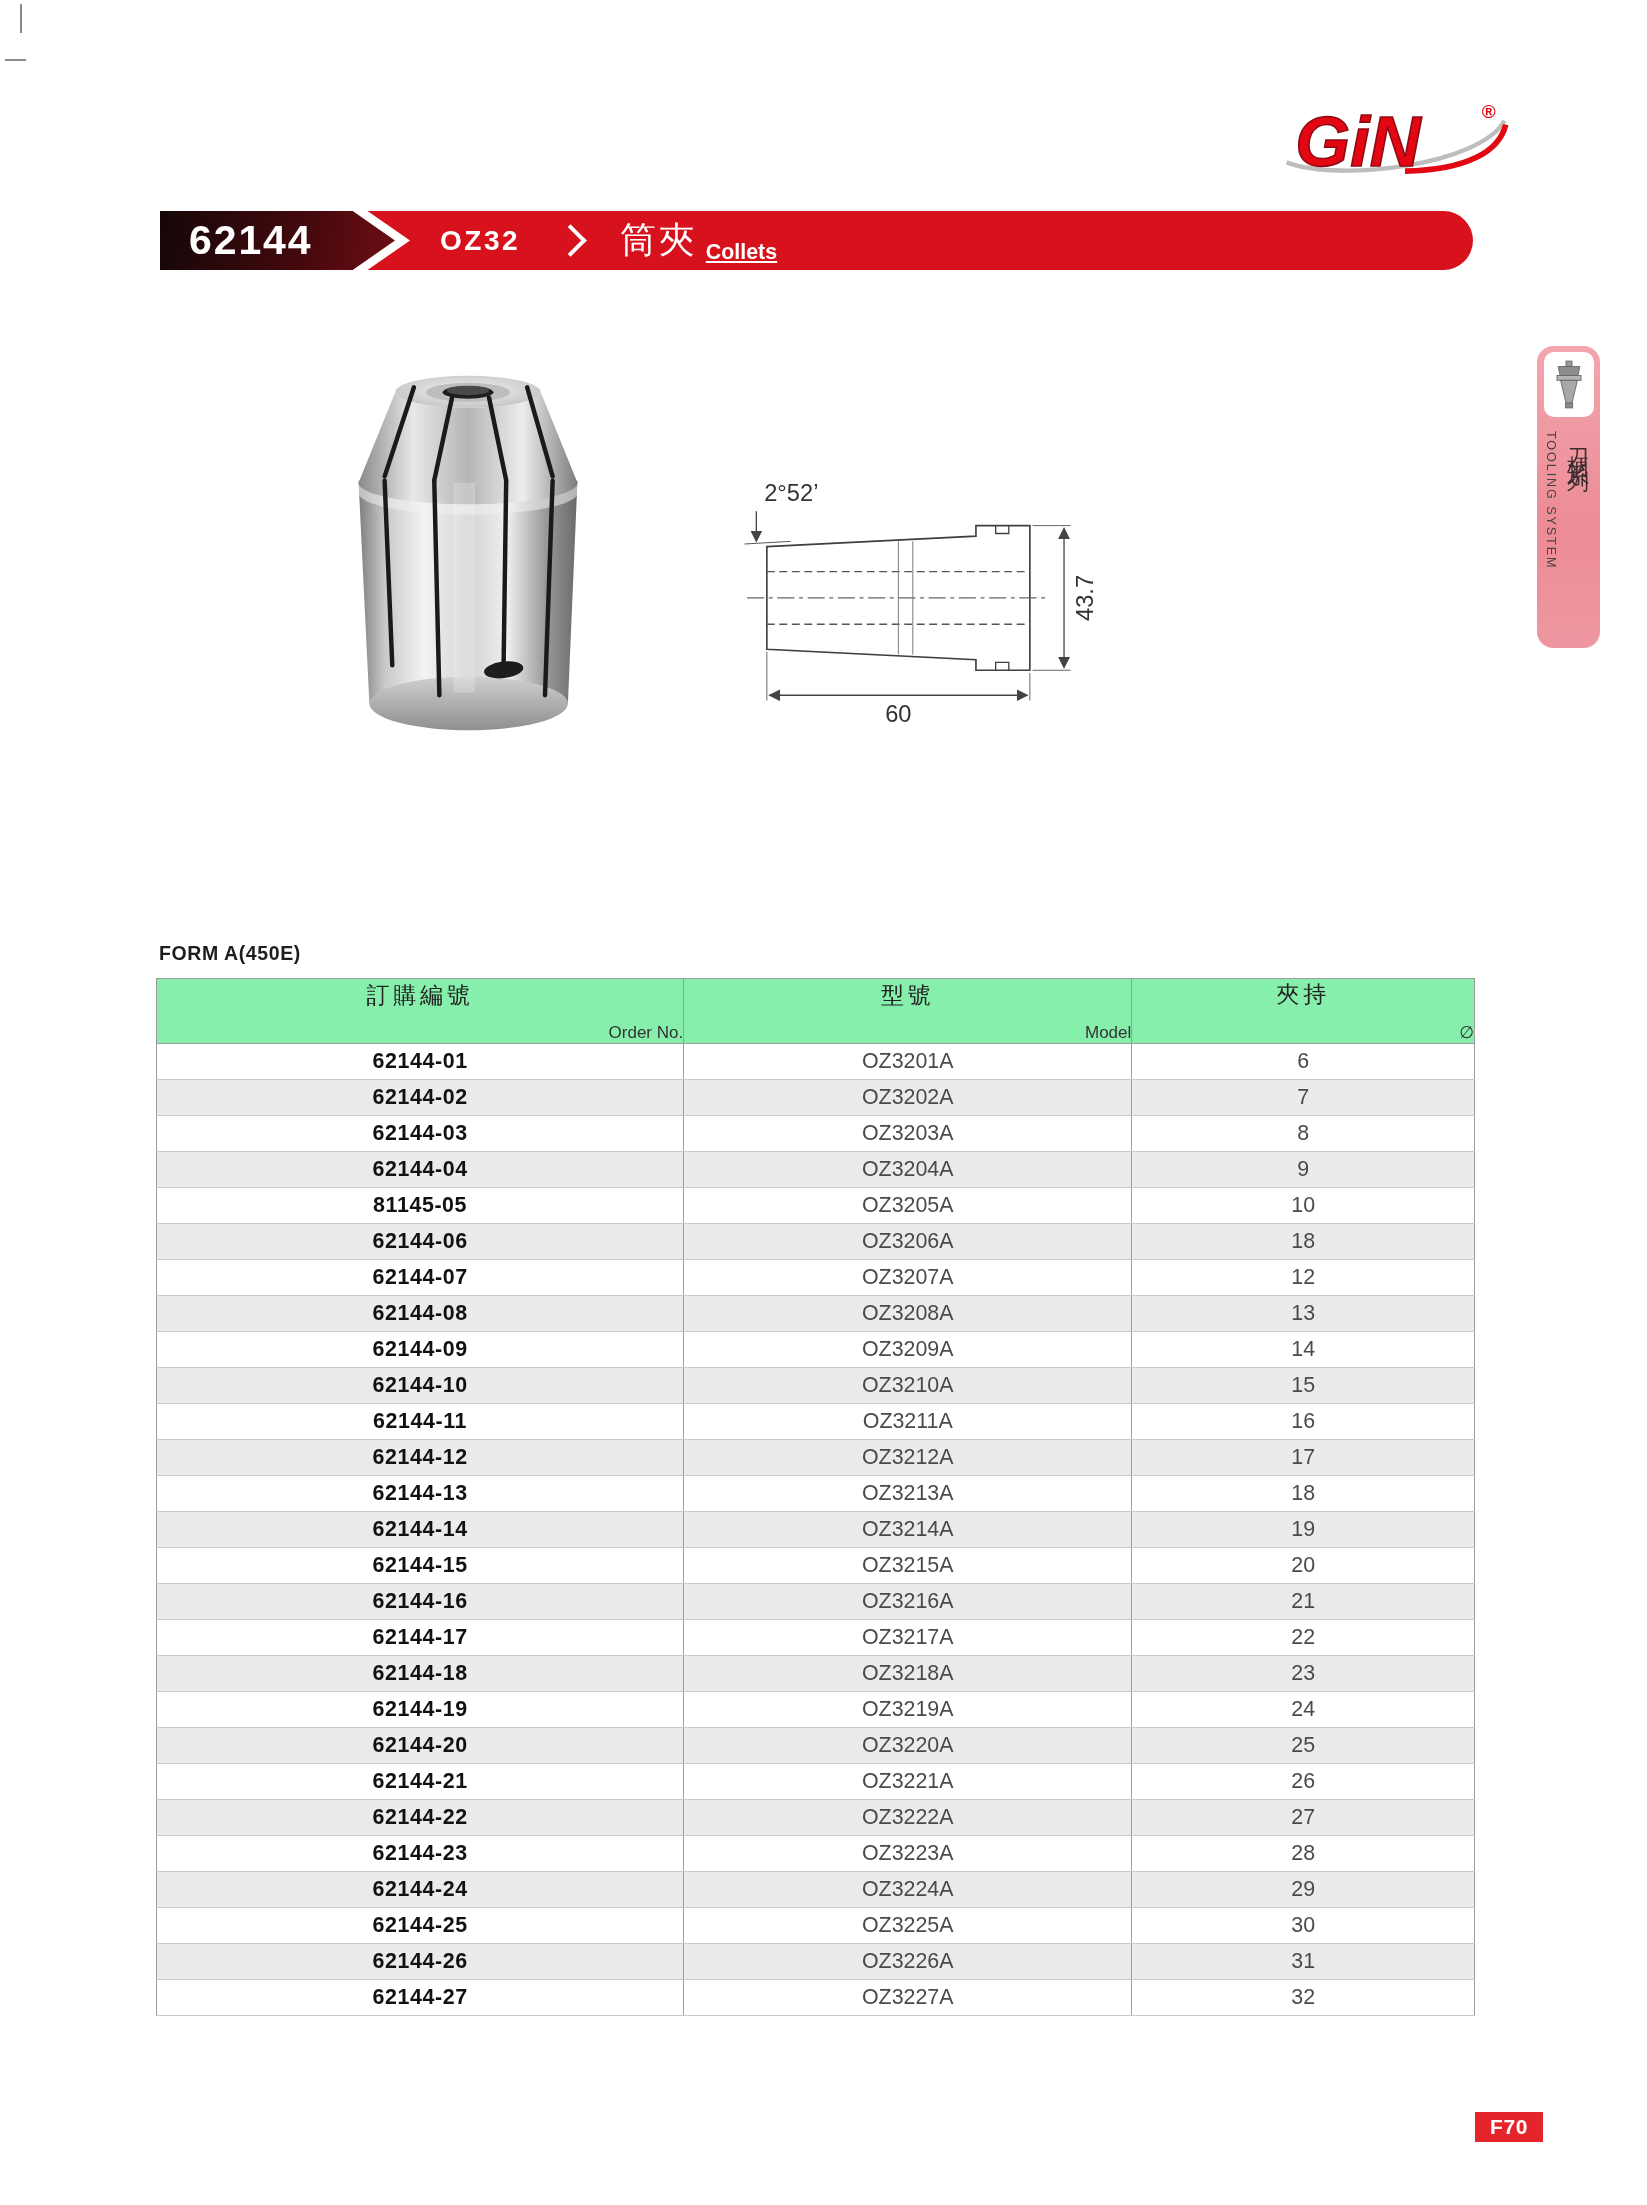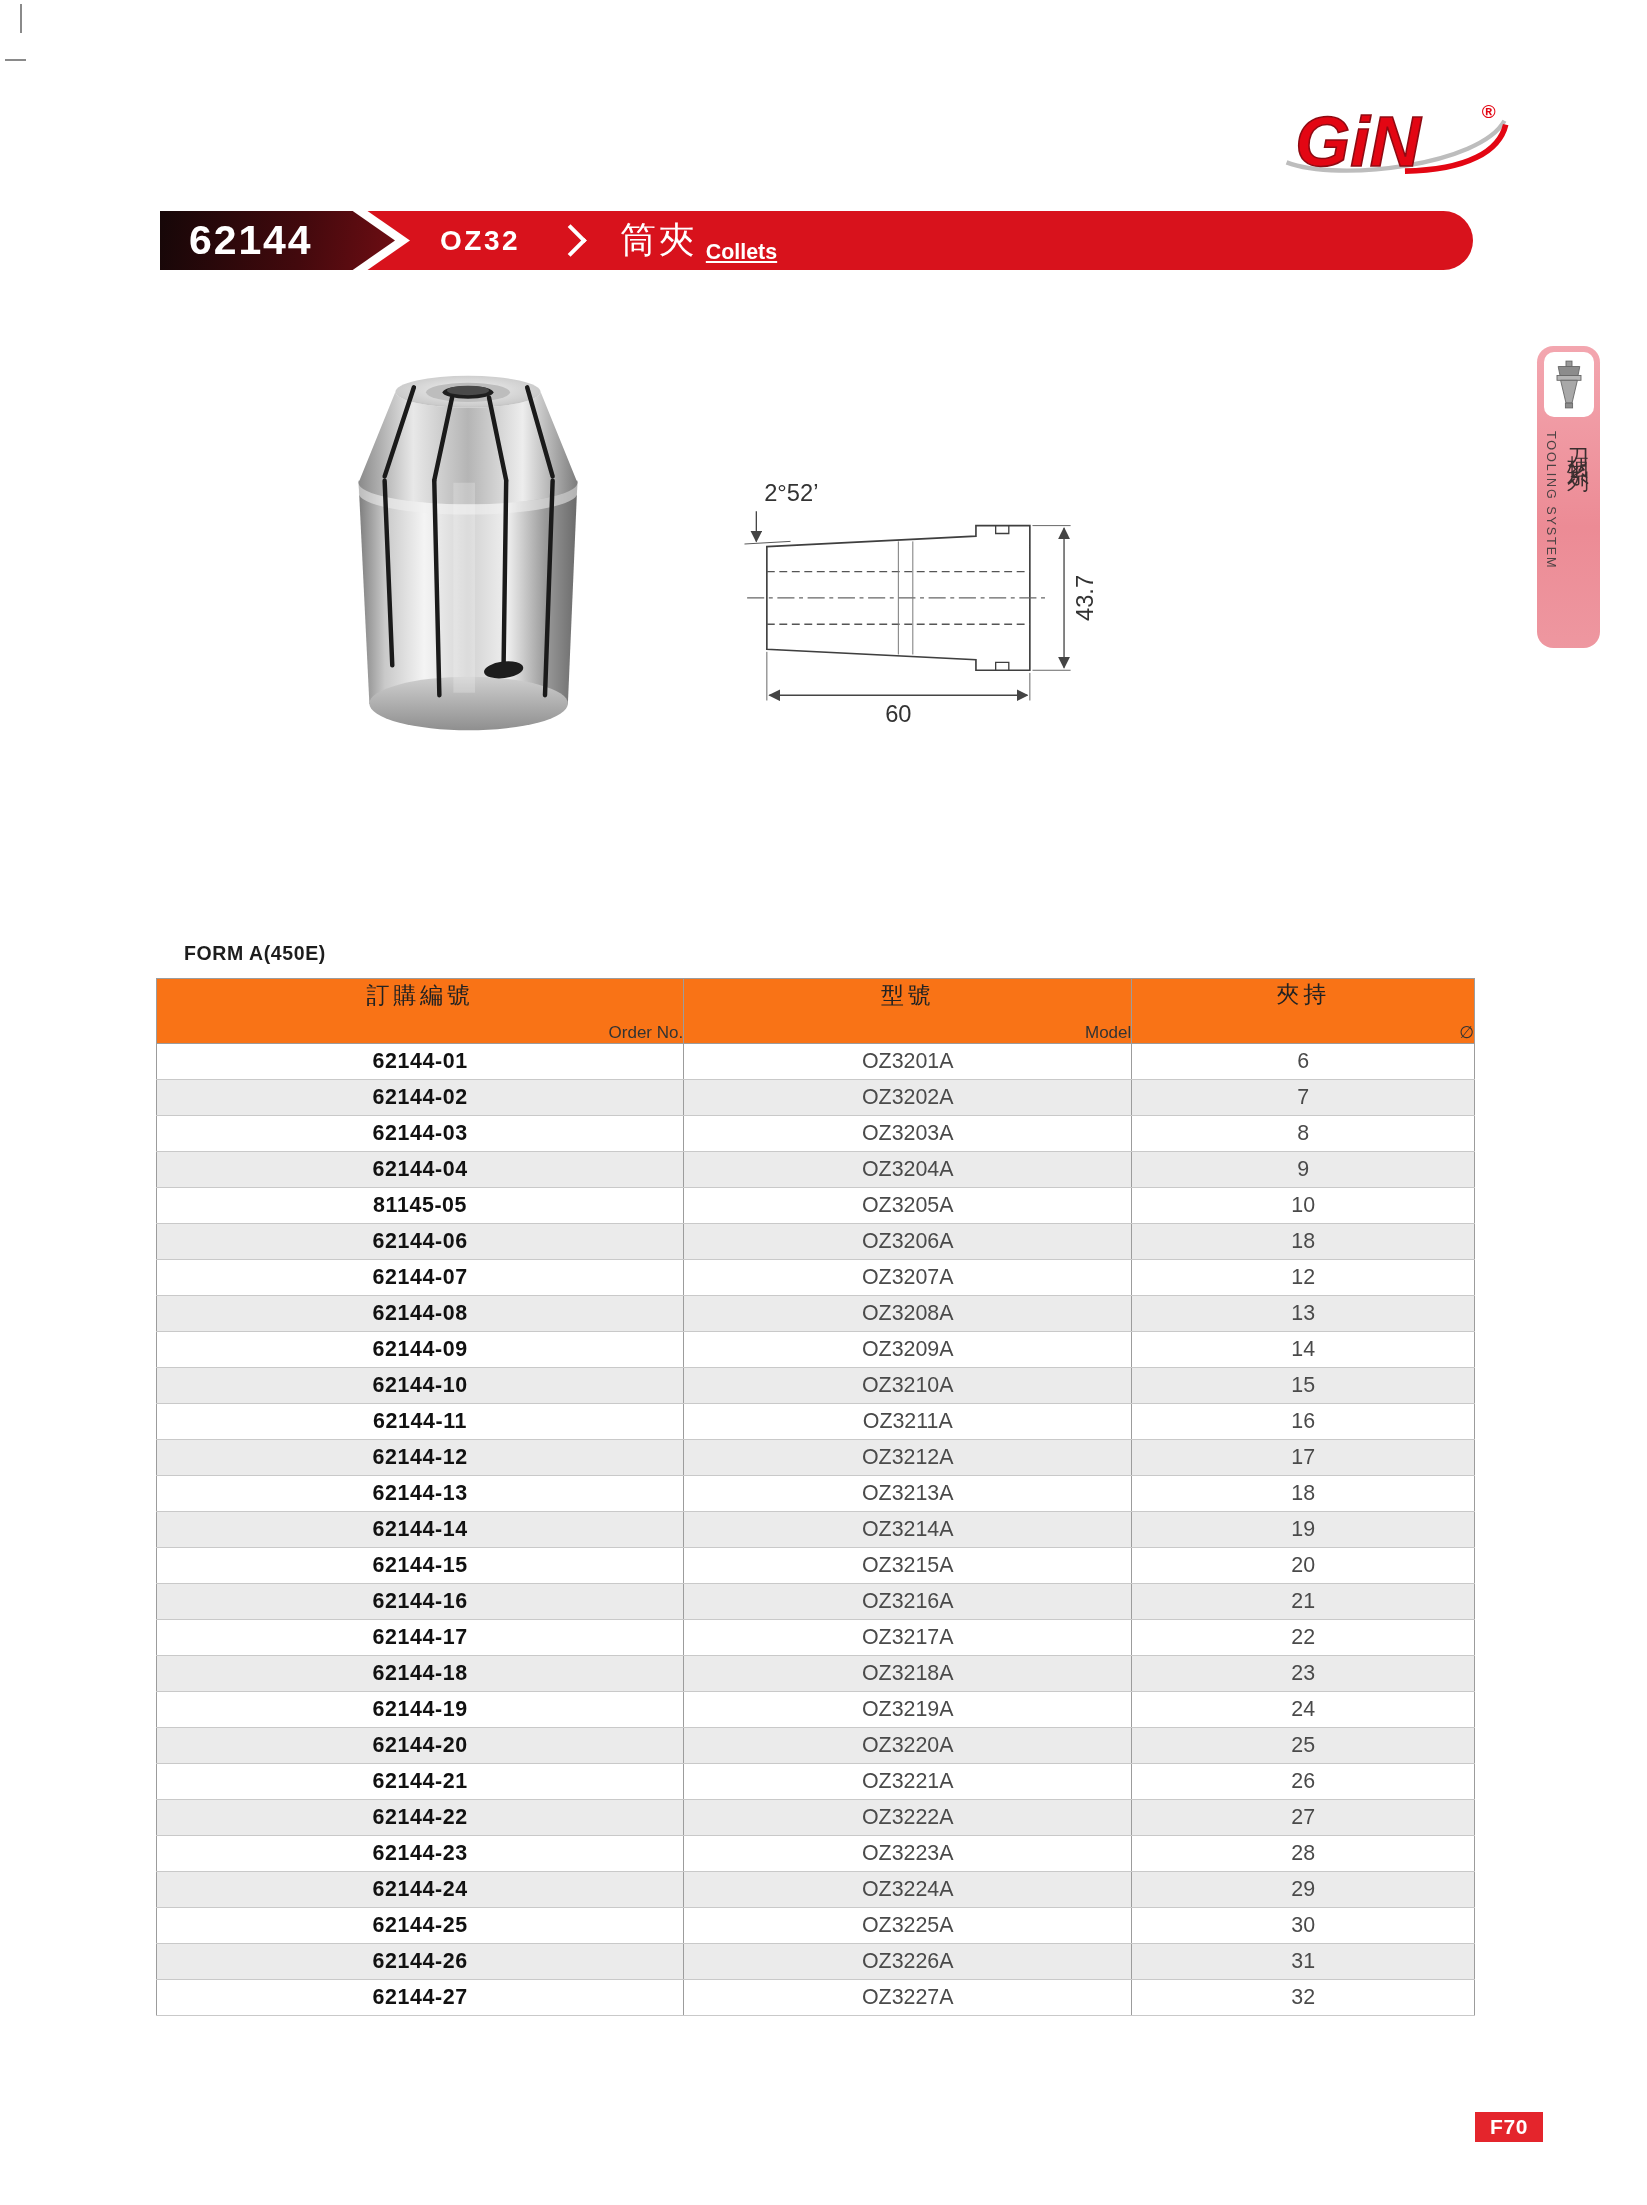--- a/index.html
+++ b/index.html
@@ -58,30 +58,30 @@
   }
   .tab-icon-plate {
     width:50px; height:65px; margin:0 auto; background:#ffffff; border-radius:10px;
     display:flex; align-items:center; justify-content:center;
   }
   .tab-text { display:flex; flex-direction:row; justify-content:center; gap:5px; margin-top:14px; height:207px; }
   .tab-en { writing-mode:vertical-rl; font-size:12.6px; letter-spacing:1.9px; color:#4b4243; }
   .tab-zh { writing-mode:vertical-rl; font-size:22px; letter-spacing:7.5px; color:#3a2e2f; font-weight:500; }
 
   
-  .form-label { position:absolute; left:159px; top:942px; font-size:19.5px; font-weight:bold; color:#1d1d1d; letter-spacing:0.6px;margin-left:25px; }
+  .form-label { position:absolute; left:159px; top:942px; font-size:19.5px; font-weight:bold; color:#1d1d1d; letter-spacing:0.6px; }
 
   
   .spec-table {
     position:absolute; left:156px; top:978px; width:1319px;
     border-collapse:collapse; table-layout:fixed; border:1.3px solid #8a8a8a;
   }
   .spec-table col.c1 { width:40%; } .spec-table col.c2 { width:34%; } .spec-table col.c3 { width:26%; }
   .spec-table th {
-    background:#f97316; height:63px; border:0.6px solid #9c9c9c; text-align:center; vertical-align:middle; padding:0;
+    background:#86efac; height:63px; border:0.6px solid #9c9c9c; text-align:center; vertical-align:middle; padding:0;
   }
   .h-zh { font-size:23px; color:#222222; letter-spacing:3.8px; font-weight:500; }
   .h-en { font-size:17px; color:#333333; font-weight:normal; margin-top:12px;text-align:right; }
   .spec-table td {
     height:35px; padding:0; text-align:center; vertical-align:middle;
     border-left:0.6px solid #9c9c9c; border-right:0.6px solid #9c9c9c;
     border-top:0.6px solid #c9c9c9; border-bottom:0.6px solid #c9c9c9;
     font-size:21.4px; color:#4a4a4a;
   }
   .spec-table td.c-order { font-weight:bold; color:#111111; letter-spacing:0.6px; }

